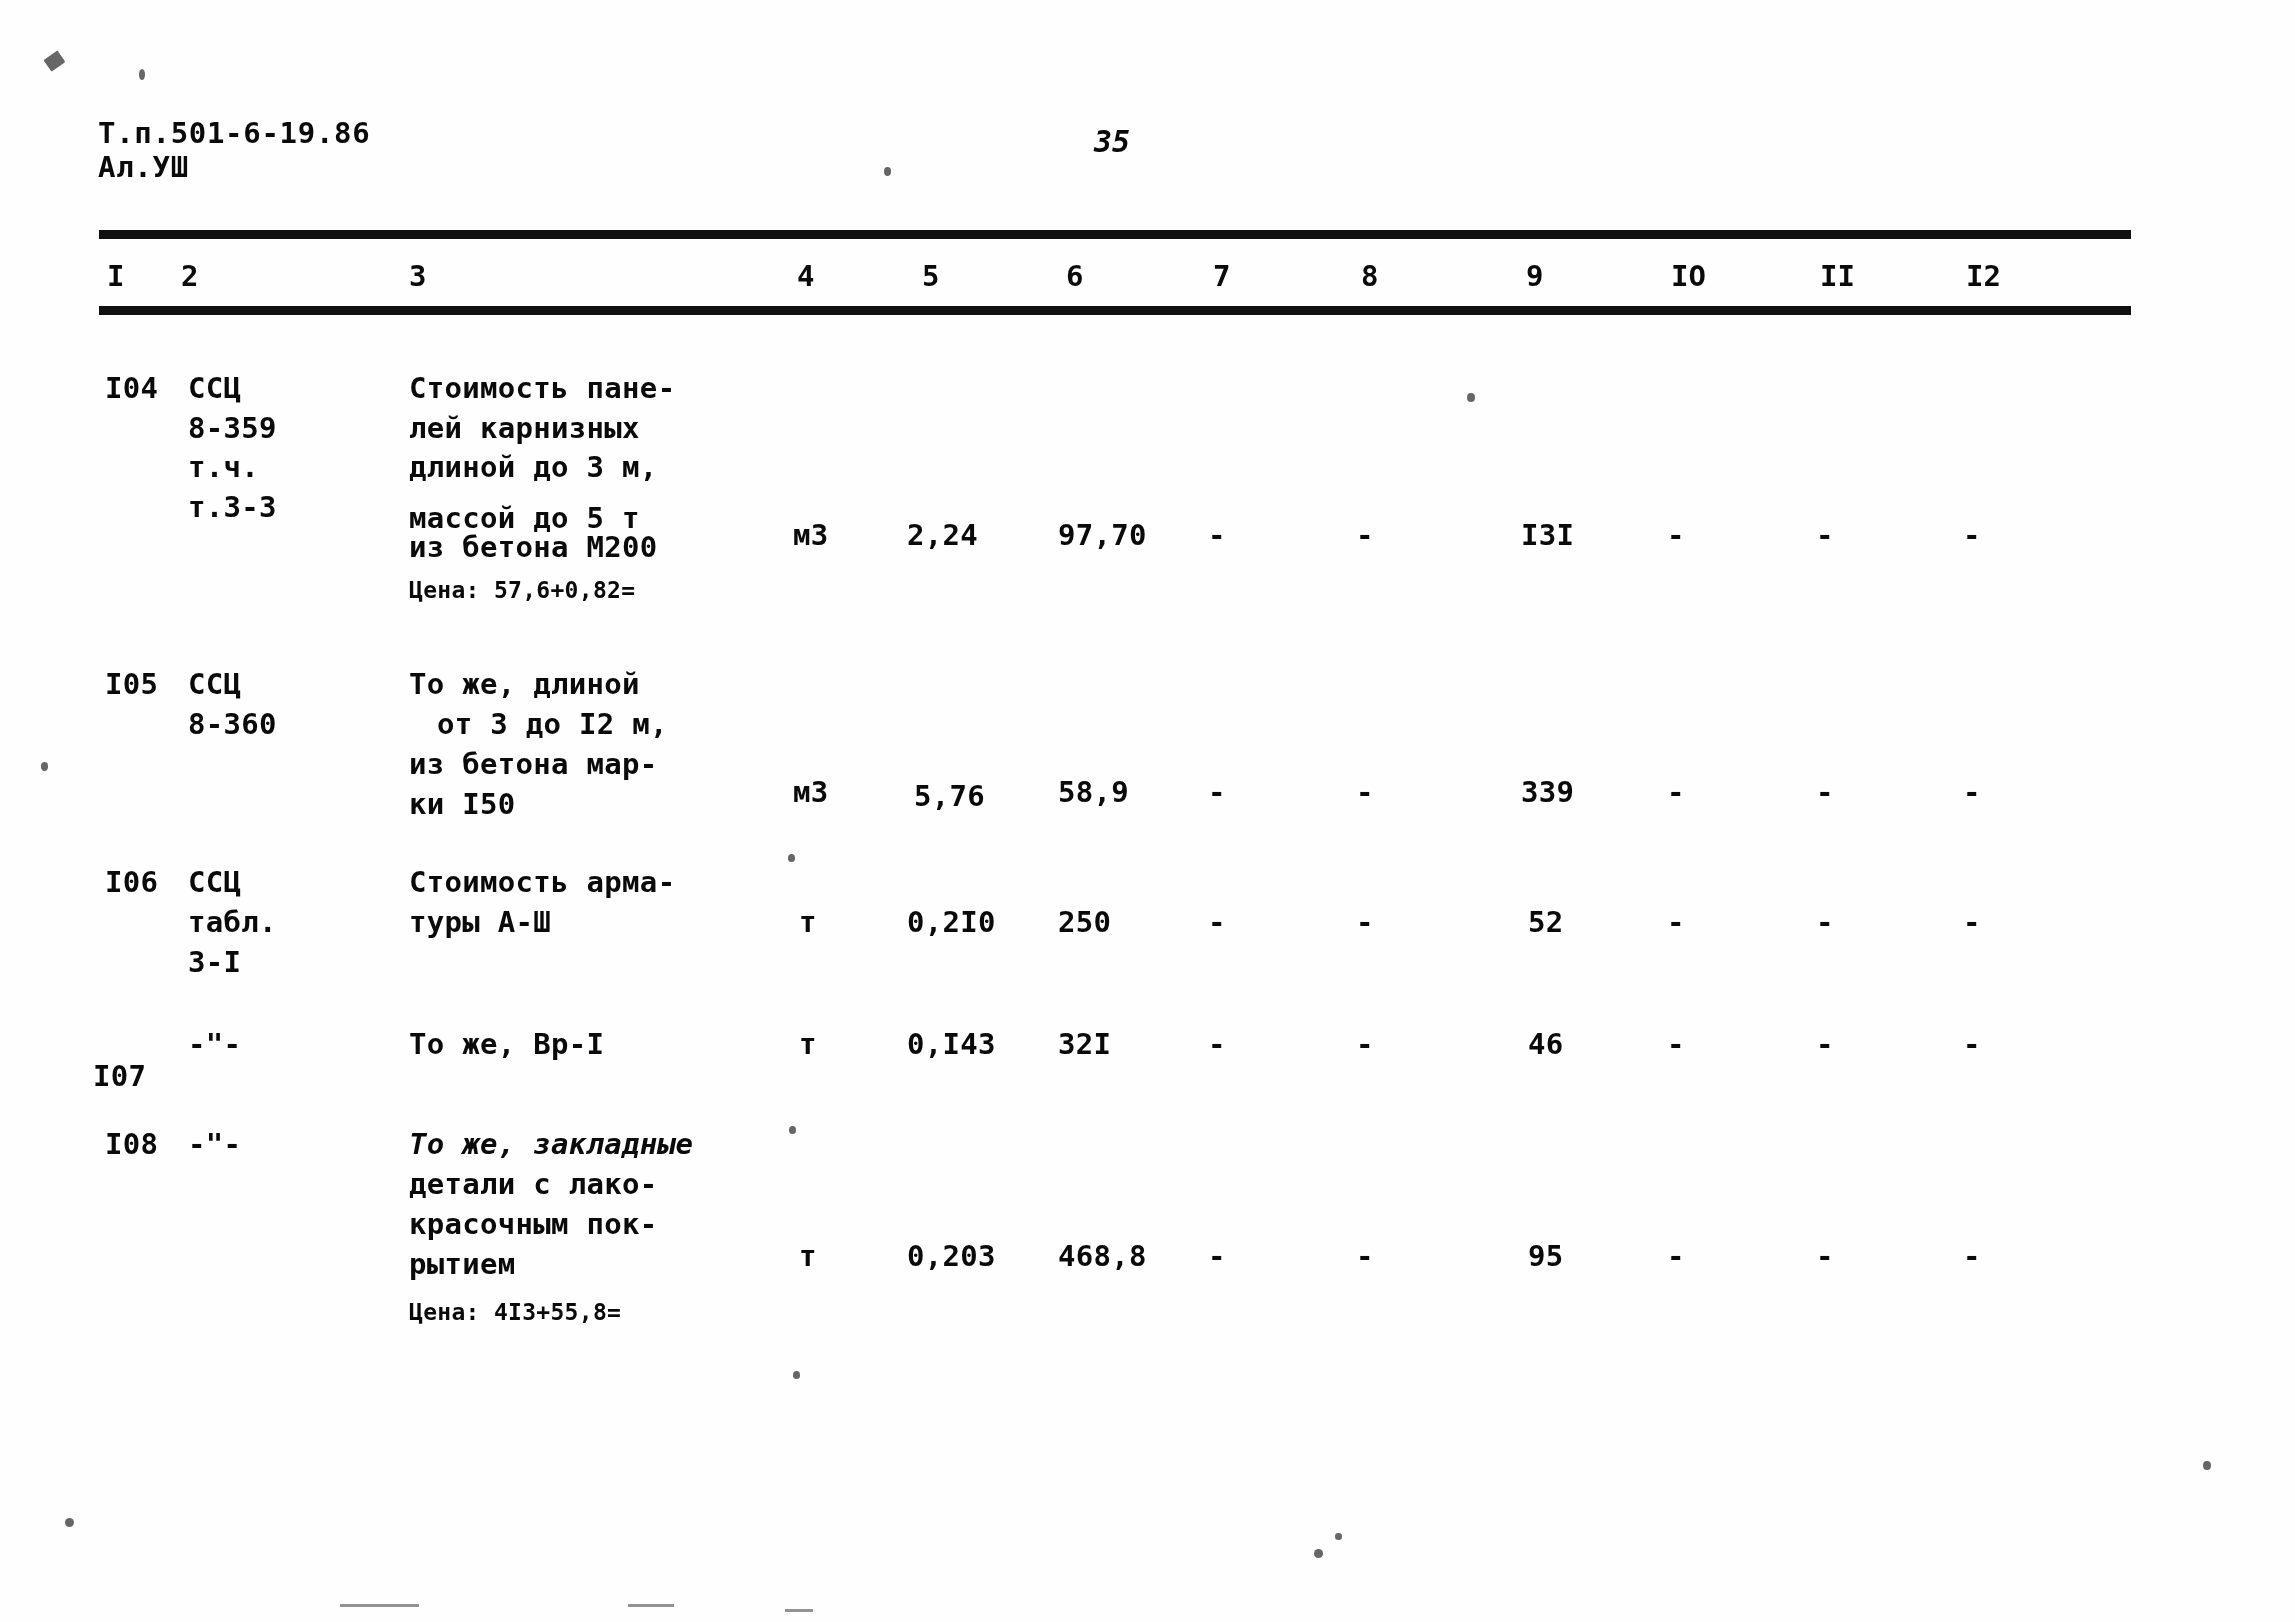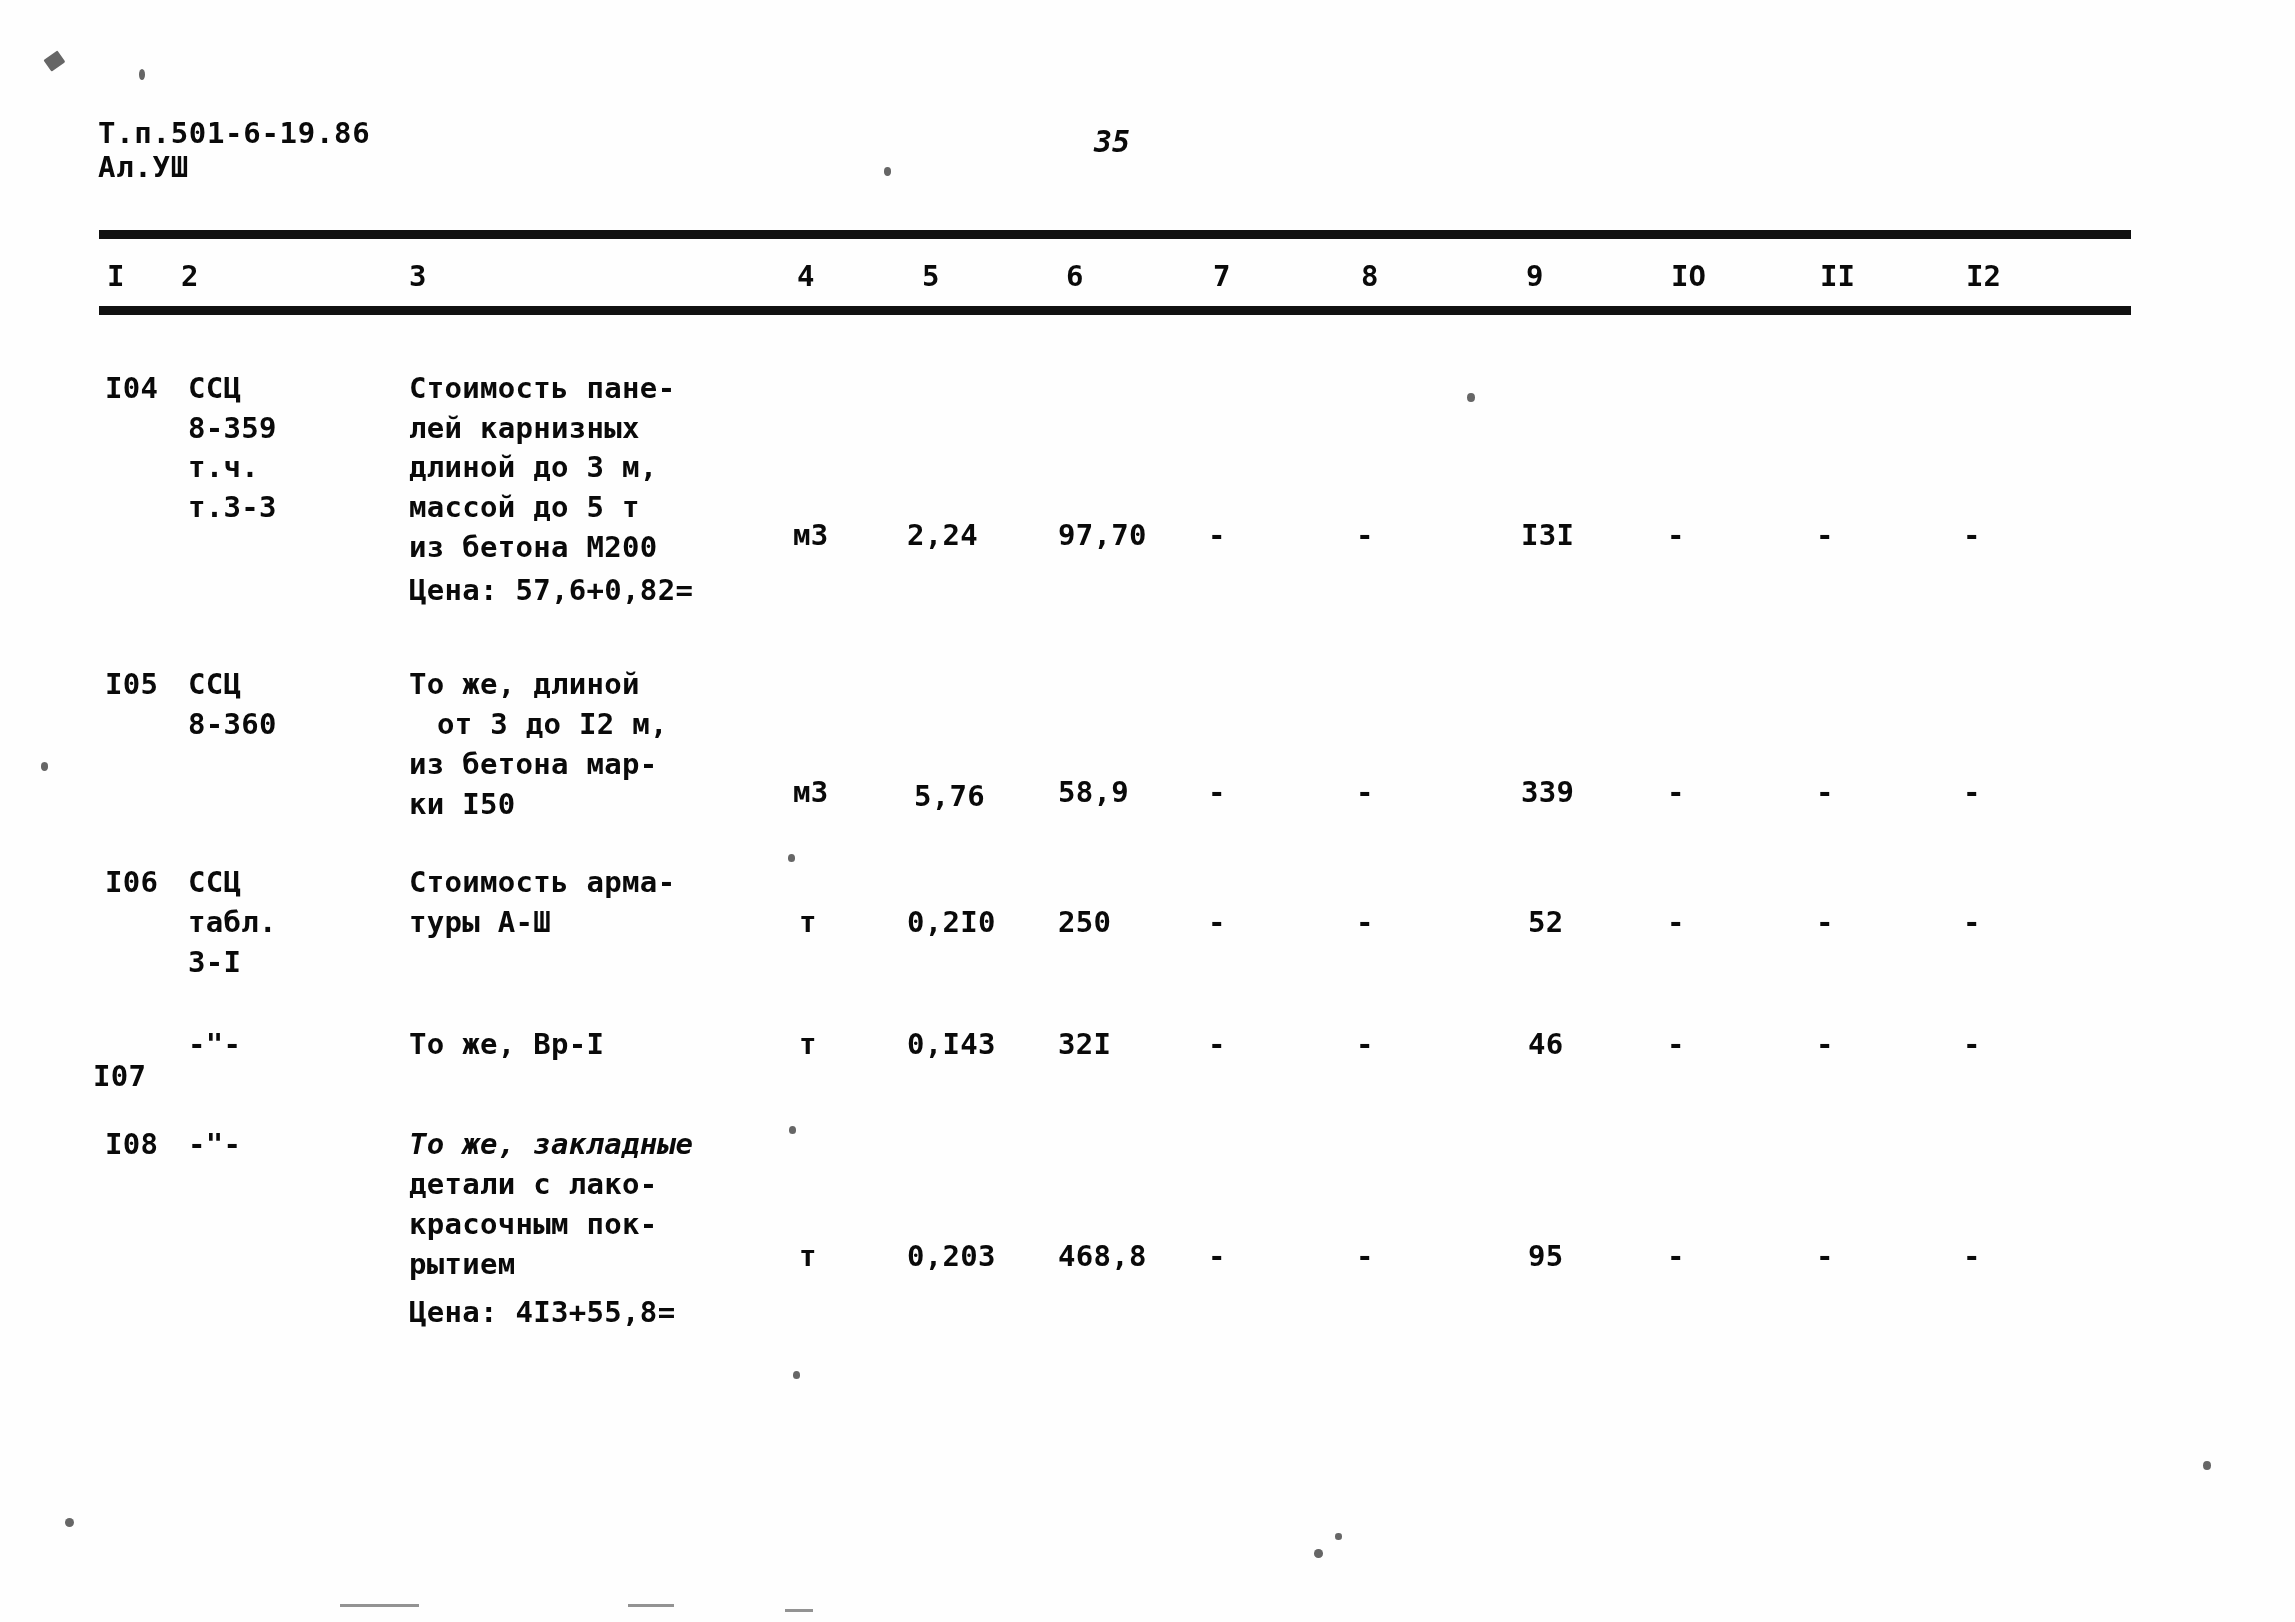--- a/index.html
+++ b/index.html
@@ -86,21 +86,21 @@
     font-weight: 700;
     white-space: pre;
     letter-spacing: 0.3px;
   }
   .cell.num    { text-align: left; }
 
   .desc { white-space: pre; }
 
   .price-line {
     position: absolute;
-    font-size: 29px;
+    font-size: 23px;
     line-height: 40px;
     font-weight: 700;
     white-space: pre;
     letter-spacing: 0.3px;
   }
 
   .dash { font-weight: 700; }
 
   
   .edge-mark {
@@ -155,21 +155,21 @@
       <div class="cell" style="left:105px; top:368px;">I04</div>
 
       <div class="cell" style="left:188px; top:368px;">ССЦ</div>
       <div class="cell" style="left:188px; top:408px;">8-359</div>
       <div class="cell" style="left:188px; top:447px;">т.ч.</div>
       <div class="cell" style="left:188px; top:487px;">т.3-3</div>
 
       <div class="cell desc" style="left:409px; top:368px;">Стоимость пане-</div>
       <div class="cell desc" style="left:409px; top:408px;">лей карнизных</div>
       <div class="cell desc" style="left:409px; top:447px;">длиной до 3 м,</div>
-      <div class="cell desc" style="left:409px; top:487px;">массой до 5 т</div>
+      <div class="cell desc" style="left:409px; top:498px;">массой до 5 т</div>
       <div class="cell desc" style="left:409px; top:527px;">из бетона М200</div>
 
       <div class="cell num" style="left:793px; top:515px;">м3</div>
       <div class="cell num" style="left:907px; top:515px;">2,24</div>
       <div class="cell num" style="left:1058px; top:515px;">97,70</div>
       <div class="cell num dash" style="left:1208px; top:515px;">-</div>
       <div class="cell num dash" style="left:1356px; top:515px;">-</div>
       <div class="cell num" style="left:1521px; top:515px;">I3I</div>
       <div class="cell num dash" style="left:1667px; top:515px;">-</div>
       <div class="cell num dash" style="left:1816px; top:515px;">-</div>

